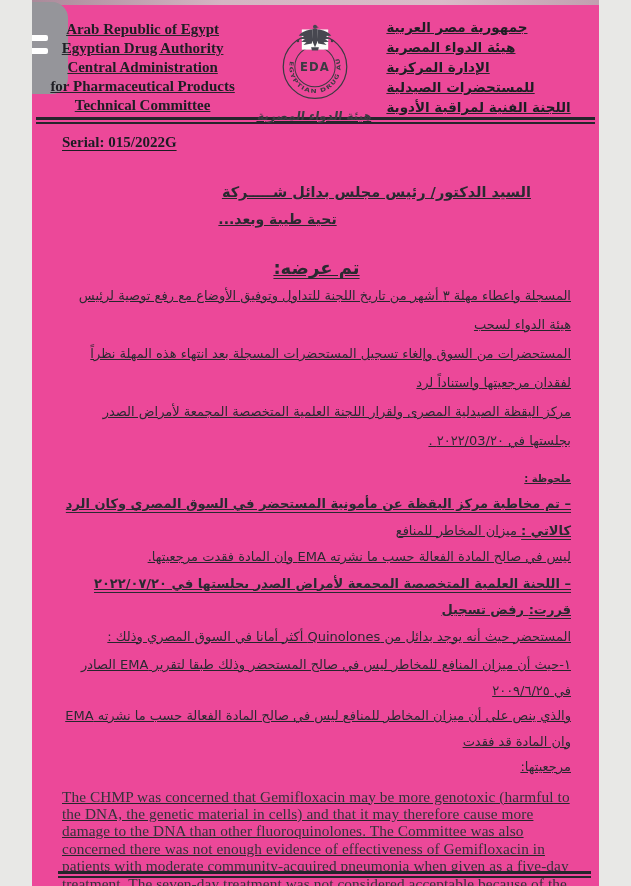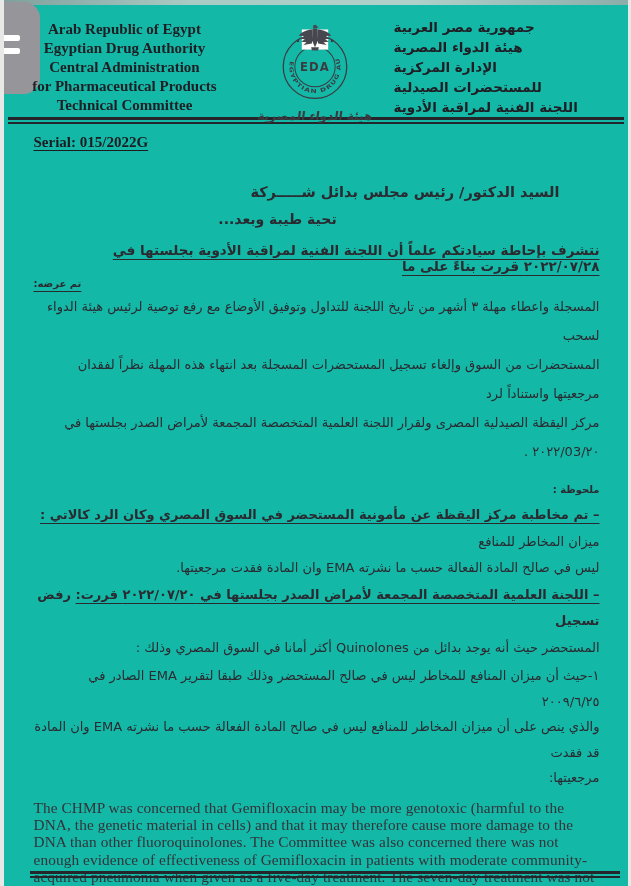--- a/index.html
+++ b/index.html
@@ -1,23 +1,24 @@
 <!DOCTYPE html>
 <html><head>
 <meta charset="utf-8">
 <style>
   * { margin:0; padding:0; box-sizing:border-box; }
   html,body { background:#e8e8e6; }
   .page{
     position:relative;
-    width:624px; height:886px;
+    width:567px; height:886px;
     margin:0 auto;
-    background:#14b8a6;
+    background:#ec4899;
     overflow:hidden;
     color:#26262c;
+    text-decoration:underline;
   }
   .scan-top-strip{
     position:absolute; top:0; left:0; width:631px; height:5px;
     background:linear-gradient(to right,#9a9a9a,#cfcfcd 30%,#d6d6d4 65%,#a9a9a9);
     opacity:.8;
   }
   
   .menu-btn{
     position:absolute; top:2px; left:-14px;
     width:50px; height:92px;
@@ -90,22 +91,22 @@
   .greeting{
     margin-top:11px; margin-right:78px;
     text-align:center; font-weight:bold; font-size:14px;
   }
   .intro-line{
     margin-top:15px; text-align:right;
     font-weight:bold; font-size:13.5px;
     text-decoration:underline; text-underline-offset:4px;
   }
   .intro-line2{
-    margin-top:4px; text-align:left;
-    font-weight:bold; font-size:10px;
+    margin-top:30px; text-align:center;
+    font-weight:bold; font-size:18px;
     text-decoration:underline; text-underline-offset:4px;
   }
   .subject-line{
     margin-top:13px; text-align:right;
     font-weight:bold; font-size:13.5px;
   }
   .para{ margin-top:3px; text-align:right; font-size:13px; line-height:29px; }
   .note-heading{
     margin-top:12px; text-align:right;
     font-weight:bold; font-size:10px; line-height:24px;
@@ -186,21 +187,20 @@
   </div>
 
   <div class="double-rule"></div>
 
   <div class="content">
     <span class="serial">Serial: 015/2022G</span>
 
     <div class="ar addressee">السيد الدكتور/ رئيس مجلس بدائل شـــــركة</div>
     <div class="ar greeting">تحية طيبة وبعد...</div>
 
-    <div class="ar intro-line">نتشرف بإحاطة سيادتكم علماً أن اللجنة الفنية لمراقبة الأدوية بجلستها في ٢٠٢٢/٠٧/٢٨  قررت بناءً على ما</div>
     <div class="ar intro-line2">تم عرضه:</div>
 
 
     <div class="ar para">
       <div>المسجلة واعطاء مهلة ٣ أشهر من تاريخ اللجنة للتداول وتوفيق الأوضاع مع رفع توصية لرئيس هيئة الدواء لسحب</div>
       <div>المستحضرات من السوق وإلغاء تسجيل المستحضرات المسجلة بعد انتهاء هذه المهلة نظراً لفقدان مرجعيتها واستناداً لرد</div>
       <div>مركز اليقظة الصيدلية المصرى ولقرار اللجنة العلمية المتخصصة المجمعة لأمراض الصدر بجلستها في ٢٠٢٢/03/٢٠ .</div>
     </div>
 
     <div class="ar note-heading">ملحوظة :</div>

